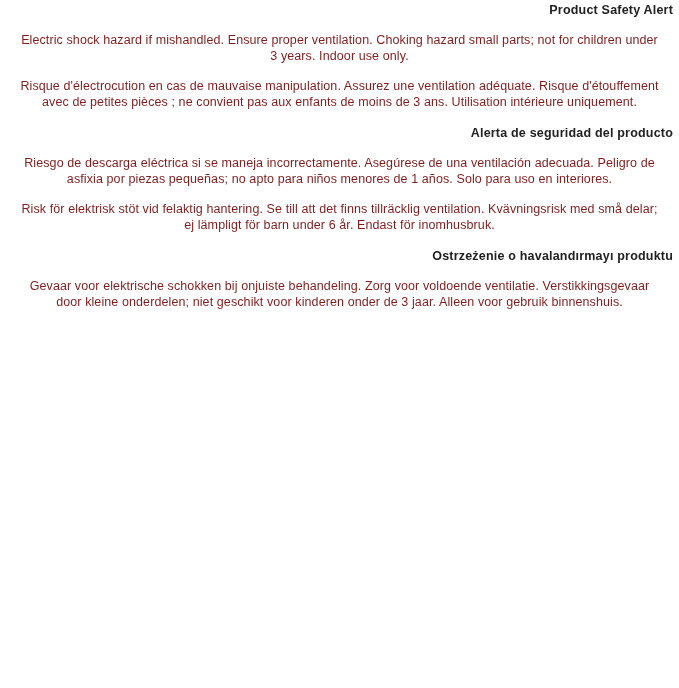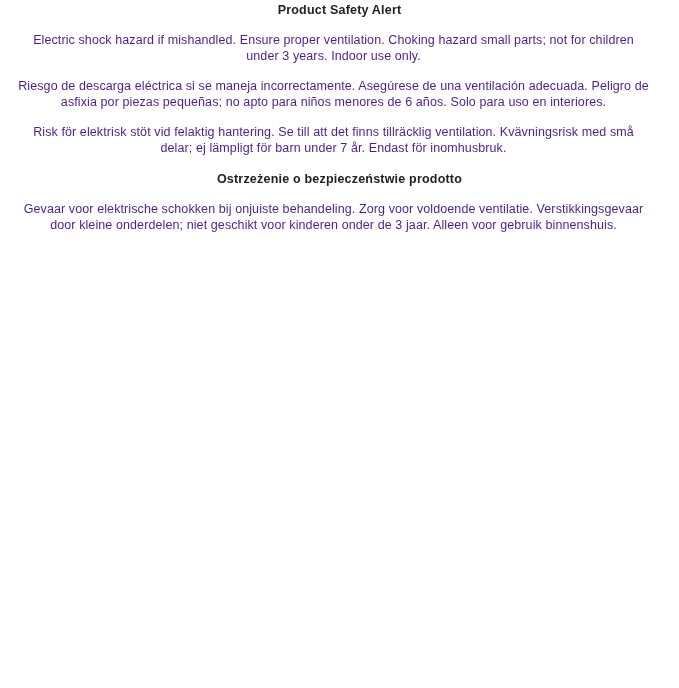--- a/index.html
+++ b/index.html
@@ -22,61 +22,64 @@
   .section {
     text-align: center;
   }
   .section h3 {
     margin: 0;
     font-size: 12.5px;
     line-height: 16px;
     font-weight: 700;
     letter-spacing: 0.2px;
     color: #222222;
+    text-align: right;
   }
   .section p {
-    margin: 15px 24px 15px 12px;
+    margin: 15px 12px 15px 12px;
     font-size: 12.5px;
     line-height: 15.5px;
     font-weight: 400;
     letter-spacing: 0.1px;
-    color: #4c1d95;
+    color: #7f1d1d;
   }
 </style>
 </head>
 <body>
 
 <div class="doc">
   <div>
   <section class="section" lang="en">
     <h3>Product Safety Alert</h3>
     <p>Electric shock hazard if mishandled. Ensure proper ventilation. Choking hazard small parts; not for children under 3 years. Indoor use only.</p>
   </section>
 
   <section class="section" lang="de">
   </section>
 
   <section class="section" lang="fr">
+    <p>Risque d'électrocution en cas de mauvaise manipulation. Assurez une ventilation adéquate. Risque d'étouffement avec de petites pièces ; ne convient pas aux enfants de moins de 3 ans. Utilisation intérieure uniquement.</p>
   </section>
 
   <section class="section" lang="es">
-    <p>Riesgo de descarga eléctrica si se maneja incorrectamente. Asegúrese de una ventilación adecuada. Peligro de asfixia por piezas pequeñas; no apto para niños menores de 6 años. Solo para uso en interiores.</p>
+    <h3>Alerta de seguridad del producto</h3>
+    <p>Riesgo de descarga eléctrica si se maneja incorrectamente. Asegúrese de una ventilación adecuada. Peligro de asfixia por piezas pequeñas; no apto para niños menores de 1 años. Solo para uso en interiores.</p>
   </section>
 
   <section class="section" lang="it">
   </section>
 
   <section class="section" lang="sv">
-    <p>Risk för elektrisk stöt vid felaktig hantering. Se till att det finns tillräcklig ventilation. Kvävningsrisk med små delar; ej lämpligt för barn under 7 år. Endast för inomhusbruk.</p>
+    <p>Risk för elektrisk stöt vid felaktig hantering. Se till att det finns tillräcklig ventilation. Kvävningsrisk med små delar; ej lämpligt för barn under 6 år. Endast för inomhusbruk.</p>
   </section>
 
   <section class="section" lang="tr">
   </section>
 
   <section class="section" lang="pl">
-    <h3>Ostrzeżenie o bezpieczeństwie prodotto</h3>
+    <h3>Ostrzeżenie o havalandırmayı produktu</h3>
   </section>
 
   <section class="section" lang="nl">
     <p>Gevaar voor elektrische schokken bij onjuiste behandeling. Zorg voor voldoende ventilatie. Verstikkingsgevaar door kleine onderdelen; niet geschikt voor kinderen onder de 3 jaar. Alleen voor gebruik binnenshuis.</p>
   </section>
 </div>
 </div>
 
 </body></html>

